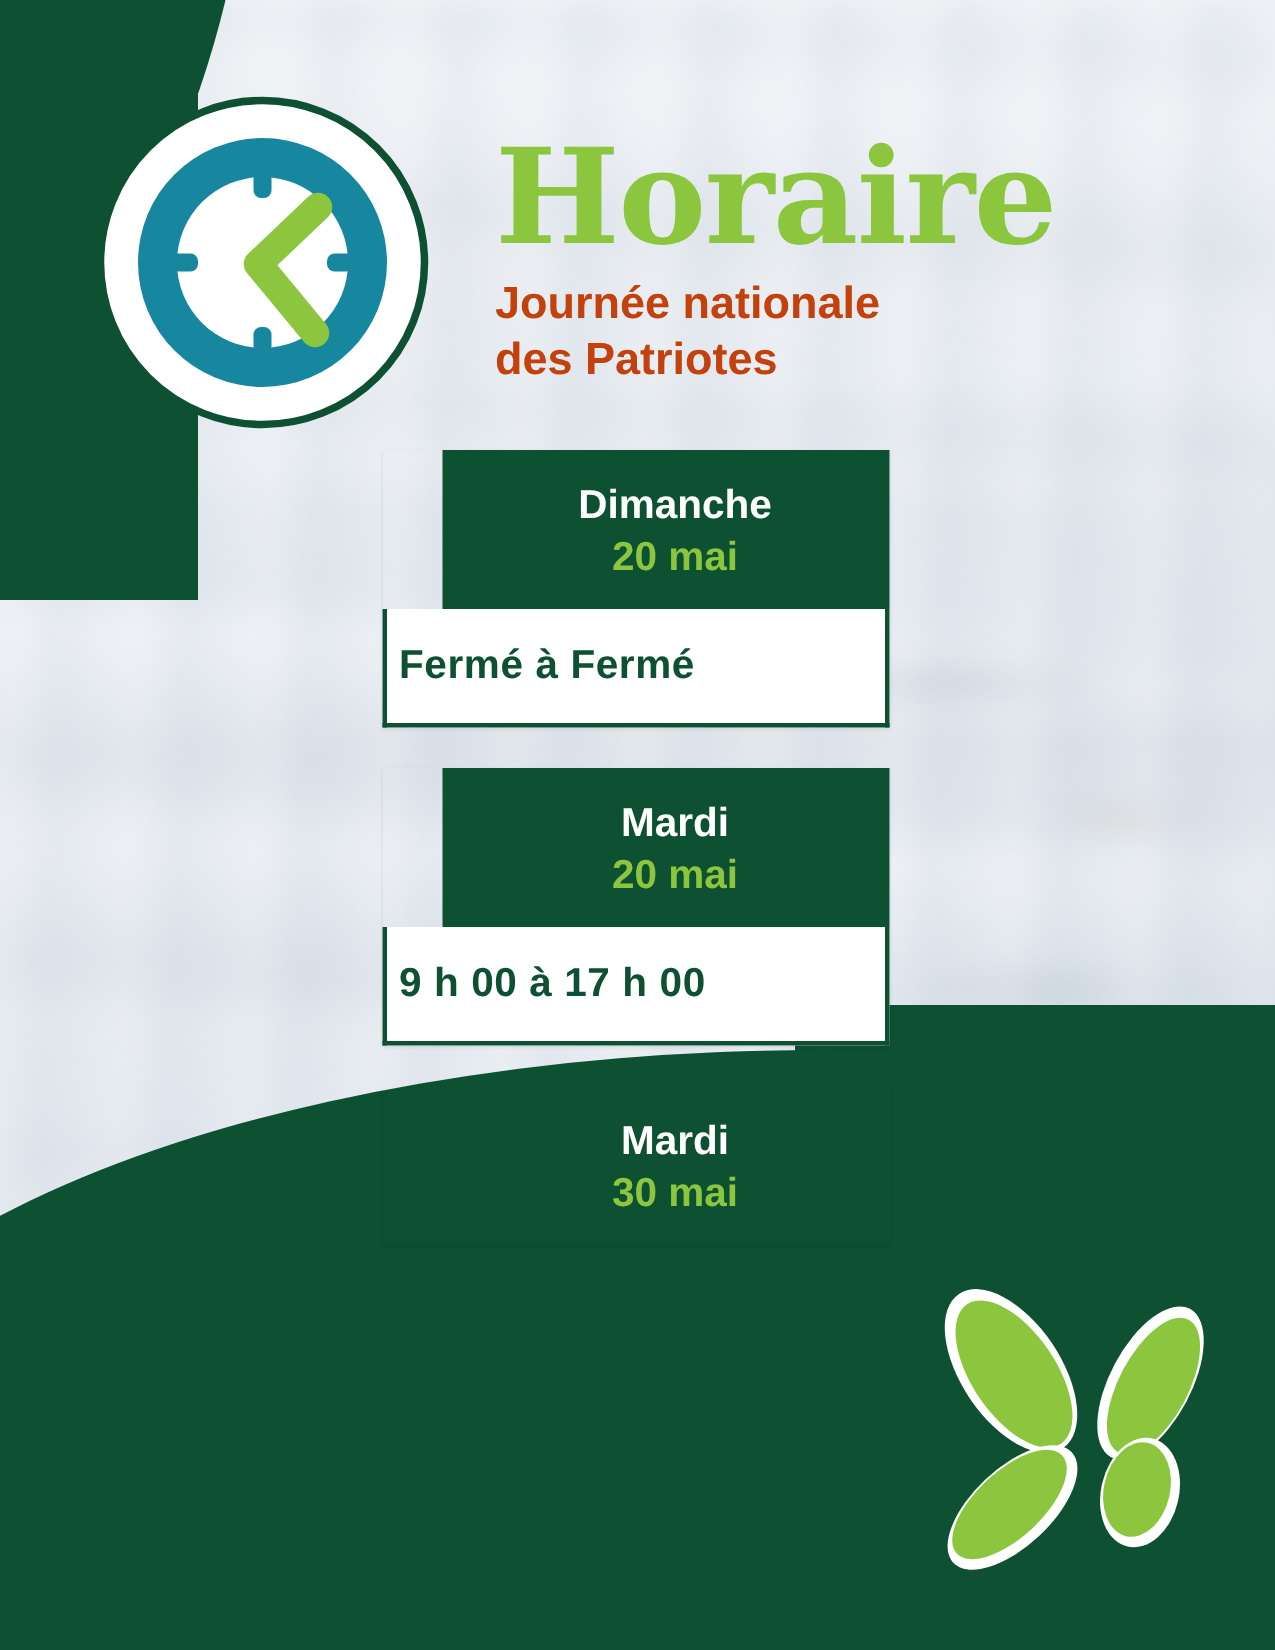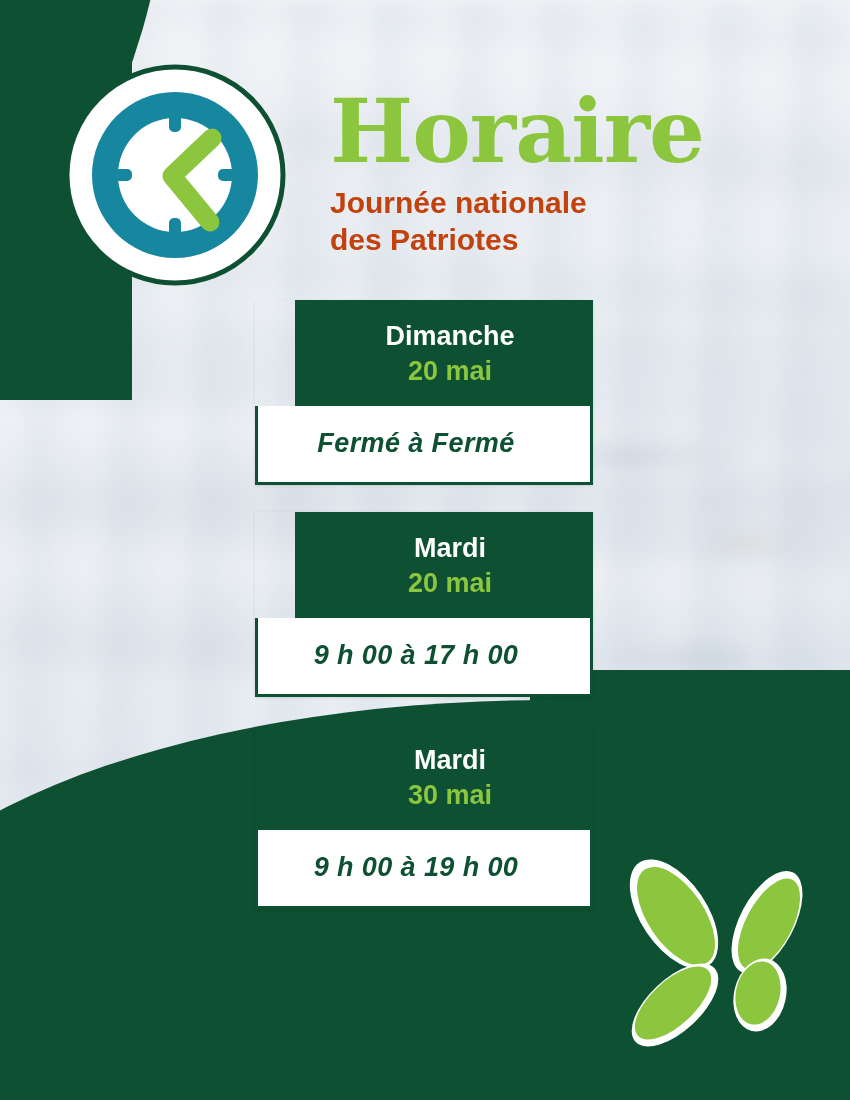--- a/index.html
+++ b/index.html
@@ -196,22 +196,21 @@
     font-weight: 700;
     color: #8cc63e;
     line-height: 1.22;
     margin-top: 2px;
   }
   .card-body {
     background: #ffffff;
     border: 3px solid #0d5032;
     border-top: none;
     padding: 22px 24px 23px 8px;
-    text-align: center;
-    font-style: italic;
+    text-align: left;
   }
   .card-hours {
     font-family: "Liberation Sans", sans-serif;
     font-size: 27px;
     font-weight: 700;
     color: #0d5032;
     letter-spacing: 0.4px;
   }
 
   
@@ -283,23 +282,20 @@
       <div class="card-body">
         <div class="card-hours">9 h 00 à 17 h 00</div>
       </div>
     </div>
 
     <div class="card">
       <div class="card-head">
         <div class="card-day">Mardi</div>
         <div class="card-date">30 mai</div>
       </div>
-      <div class="card-body">
-        <div class="card-hours">9 h 00 à 19 h 00</div>
-      </div>
     </div>
 
   </div>
 
   <div class="butterfly">
     <svg viewBox="0 0 225 210" width="225" height="210" aria-hidden="true">
       <g>
 
         <ellipse cx="62" cy="62" rx="33" ry="62" transform="rotate(-34 62 62)" fill="#ffffff"></ellipse>
         <ellipse cx="64" cy="64" rx="28" ry="56" transform="rotate(-34 64 64)" fill="#8cc63e"></ellipse>

